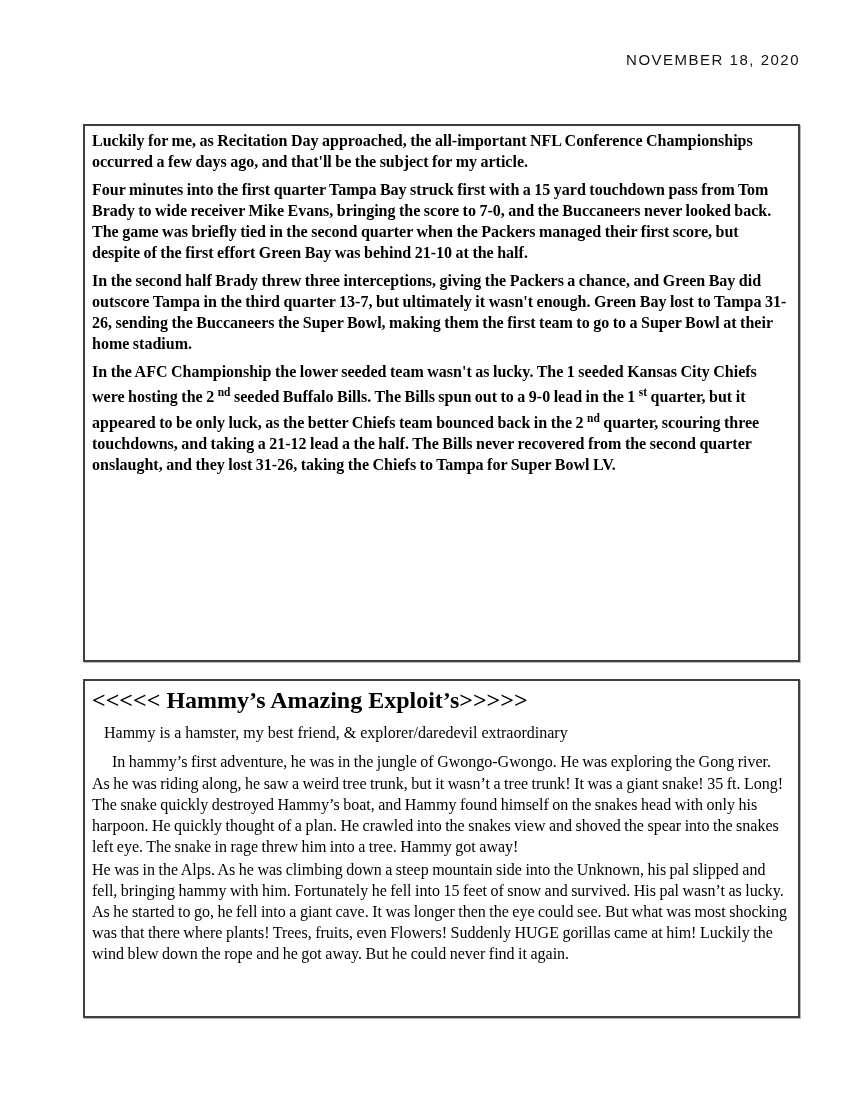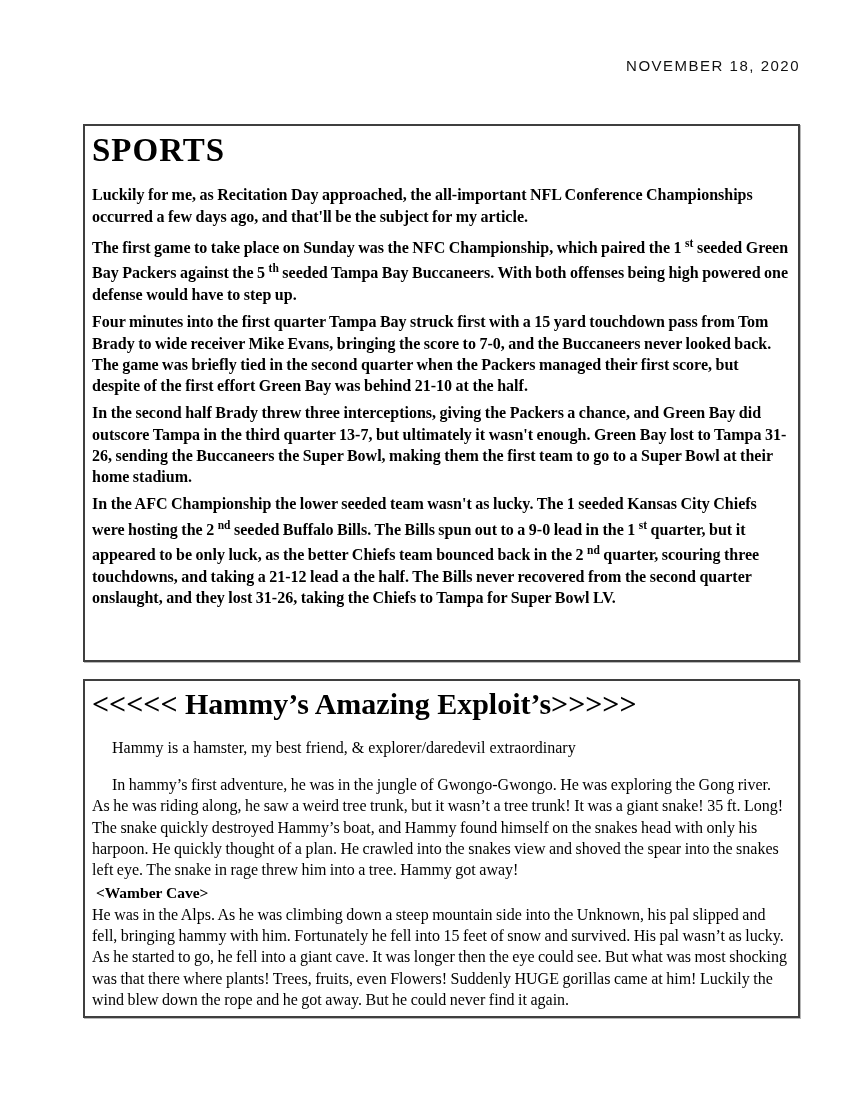--- a/index.html
+++ b/index.html
@@ -11,21 +11,21 @@
     position: relative;
     width: 850px;
     height: 1100px;
     background: #ffffff;
     overflow: hidden;
     font-family: "Liberation Serif", serif;
     color: #000000;
   }
   .date-header {
     position: absolute;
-    top: 57px;
+    top: 51px;
     right: 50px;
     font-family: "Liberation Sans", sans-serif;
     font-size: 15px;
     letter-spacing: 1.5px;
     color: #111111;
   }
   .article-box {
     position: absolute;
     left: 83px;
     width: 717px;
@@ -60,30 +60,30 @@
     word-spacing: -0.5px;
     font-weight: bold;
   }
   .body-par sup {
     font-size: 11.5px;
     vertical-align: super;
     line-height: 1.9;
   }
 
   .hammy-title {
-    font-size: 30px;
+    font-size: 24px;
     font-weight: bold;
     margin: 2px 0 5px 0;
     line-height: 1.15;
   }
   .intro-line {
     font-size: 16px;
     line-height: 1.3;
     white-space: pre-wrap;
-    margin: 16px;
+    margin: 8px;
   }
   .sub-heading {
     font-size: 15.5px;
     font-weight: bold;
     line-height: 1.25;
     white-space: pre-wrap;
     margin: 0;
   }
   .sub-heading.wamber { margin: 3px 0 2px 0; }
   .story-par {
@@ -95,29 +95,26 @@
   .story-par.indent-first { text-indent: 20px; }
 </style>
 </head>
 <body>
 
 <div class="page">
 
   <div class="date-header">NOVEMBER 18, 2020</div>
 
   <section class="article-box sports-box">
-    <h1 class="sports-title">SPORTS</h1>
     <p class="body-par">Luckily for me, as Recitation Day approached, the all-important NFL Conference Championships occurred a few days ago, and that'll be the subject for my article.</p>
-    <p class="body-par">The first game to take place on Sunday was the NFC Championship, which paired the 1 <sup>st</sup> seeded Green Bay Packers against the 5 <sup>th</sup> seeded Tampa Bay Buccaneers. With both offenses being high powered one defense would have to step up.</p>
     <p class="body-par">Four minutes into the first quarter Tampa Bay struck first with a 15 yard touchdown pass from Tom Brady to wide receiver Mike Evans, bringing the score to 7-0, and the Buccaneers never looked back. The game was briefly tied in the second quarter when the Packers managed their first score, but despite of the first effort Green Bay was behind 21-10 at the half.</p>
     <p class="body-par">In the second half Brady threw three interceptions, giving the Packers a chance, and Green Bay did outscore Tampa in the third quarter 13-7, but ultimately it wasn't enough. Green Bay lost to Tampa 31-26, sending the Buccaneers the Super Bowl, making them the first team to go to a Super Bowl at their home stadium.</p>
     <p class="body-par">In the AFC Championship the lower seeded team wasn't as lucky. The 1 seeded Kansas City Chiefs were hosting the 2 <sup>nd</sup> seeded Buffalo Bills. The Bills spun out to a 9-0 lead in the 1 <sup>st</sup> quarter, but it appeared to be only luck, as the better Chiefs team bounced back in the 2 <sup>nd</sup> quarter, scouring three touchdowns, and taking a 21-12 lead a the half. The Bills never recovered from the second quarter onslaught, and they lost 31-26, taking the Chiefs to Tampa for Super Bowl LV.</p>
   </section>
 
   <section class="article-box hammy-box">
     <h2 class="hammy-title">&lt;&lt;&lt;&lt;&lt; Hammy’s Amazing Exploit’s&gt;&gt;&gt;&gt;&gt;</h2>
     <p class="intro-line"> Hammy is a hamster, my best friend, &amp; explorer/daredevil extraordinary</p>
     <p class="story-par indent-first">In hammy’s first adventure, he was in the jungle of Gwongo-Gwongo.  He was exploring the Gong river. As he was riding along, he saw a weird tree trunk, but it wasn’t a tree trunk! It was a giant snake! 35 ft. Long! The snake quickly destroyed Hammy’s boat, and Hammy found himself on the snakes head with only his harpoon. He quickly thought of a plan. He crawled into the snakes view and shoved the spear into the snakes left eye. The snake in rage threw him into a tree. Hammy got away!</p>
-    <div class="sub-heading wamber"> &lt;Wamber Cave&gt;</div>
     <p class="story-par">He was in the Alps. As he was climbing down a steep mountain side into the Unknown, his pal slipped and fell, bringing hammy with him. Fortunately he fell into 15 feet of snow and survived. His pal wasn’t as lucky. As he started to go, he fell into a giant cave. It was longer then the eye could see. But what was most shocking was that there where plants! Trees, fruits, even Flowers! Suddenly HUGE gorillas came at him! Luckily the wind blew down the rope and he got away. But he could never find it again.</p>
   </section>
 
 </div>
 
 </body></html>

